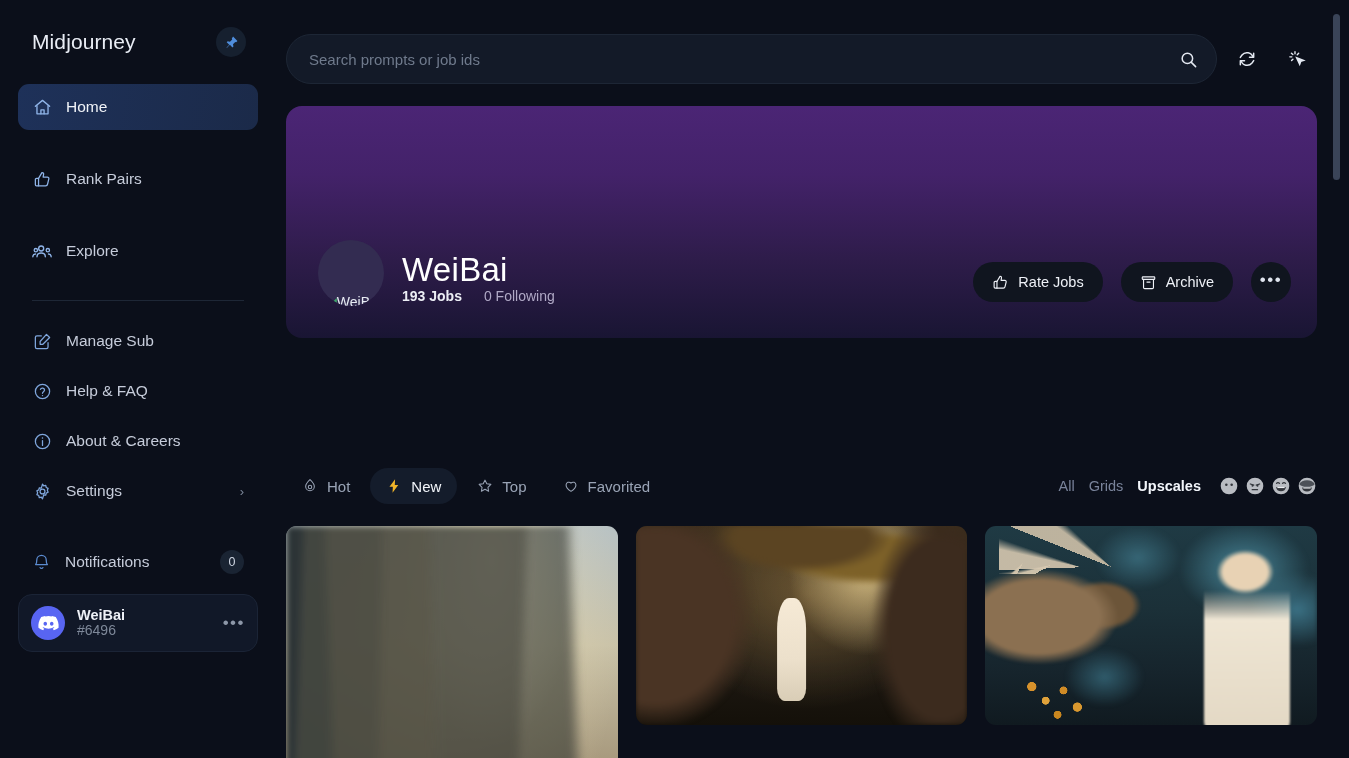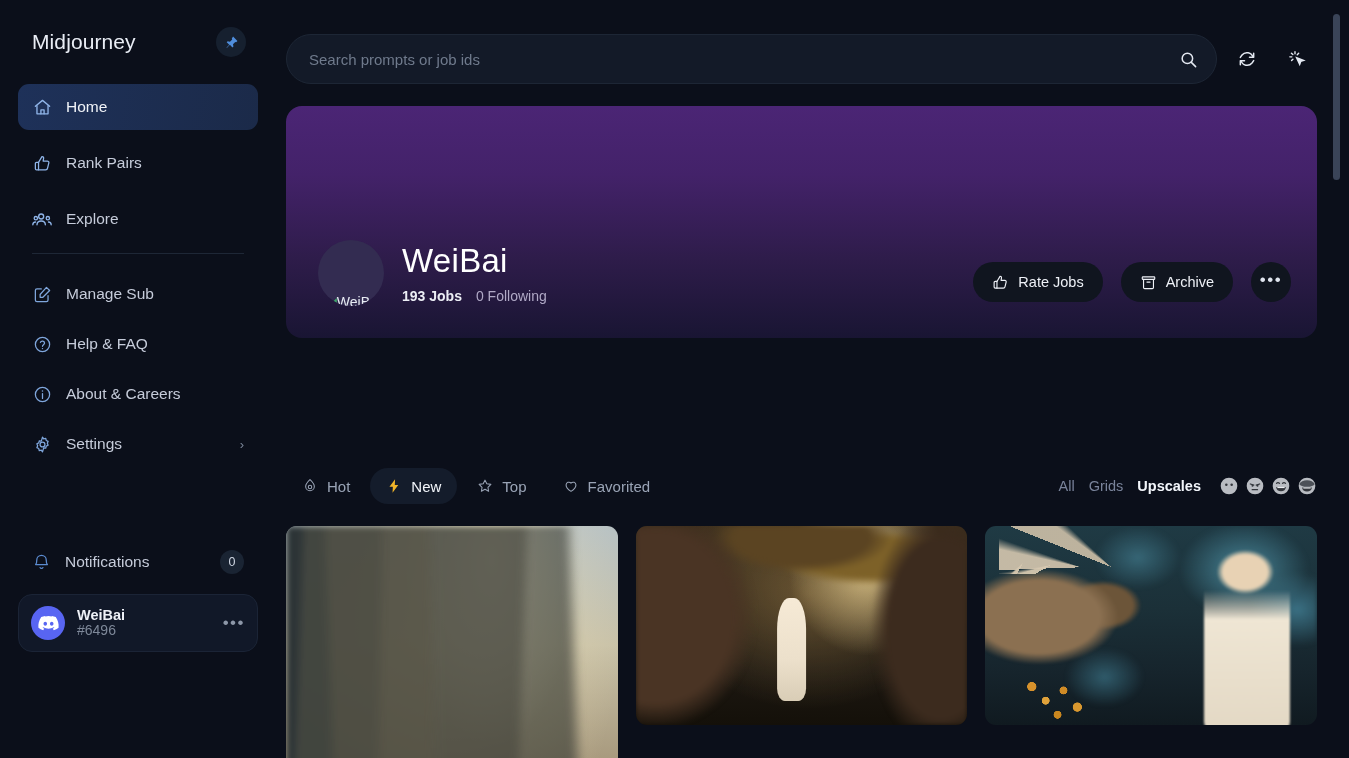--- a/index.html
+++ b/index.html
@@ -27,21 +27,21 @@
   }
   .pin-btn {
     width: 30px; height: 30px; border-radius: 50%;
     background: #16202f; display: flex; align-items: center; justify-content: center;
     cursor: pointer; border: none;
   }
   .nav-list { margin-top: 0; }
   .nav-item {
     display: flex; align-items: center; gap: 14px;
     height: 46px; padding: 0 14px; border-radius: 11px;
-    color: #c6ccda; font-size: 15.5px; cursor: pointer; margin-bottom: 10px;
+    color: #c6ccda; font-size: 15.5px; cursor: pointer; margin-bottom: 26px;
   }
   .nav-item .ic { width: 20px; height: 20px; flex: 0 0 20px; display:flex; align-items:center; justify-content:center; }
   .nav-item.active {
     background: linear-gradient(100deg,#1e3159 0%, #1b2a49 100%);
     color: #f0f3f8;
   }
   .nav-divider {
     height: 1px; background: #1e2736; margin: 11px 14px 16px 14px;
   }
   .nav-item.secondary { margin-bottom: 2px; height: 48px; }
@@ -112,21 +112,21 @@
     background: #332c51; flex: 0 0 66px; position: relative; overflow: hidden;
     display: block;
   }
   .avatar .broken {
     position: absolute; top: 18px; left: 8px; font-size: 14px; color: #e8ecf4;
     white-space: nowrap; font-family: "Liberation Sans", sans-serif; margin-top: 36px;
   }
   .avatar .broken .g { color: #3ea96a; }
   .profile-text { margin-left: 18px; margin-bottom: 2px; }
   .profile-name { font-size: 33px; color: #fff; font-weight: 400; letter-spacing: .3px; line-height: 1.1; }
-  .profile-stats { margin-top: 9px; font-size: 14px; display: flex; gap: 14px; align-items: baseline; }
+  .profile-stats { font-size: 14px; display: flex; gap: 22px; align-items: baseline; }
   .stat-jobs { color: #eceef5; font-weight: 700; }
   .stat-follow { color: #b0a9c6; }
   .banner-actions { margin-left: auto; display: flex; align-items: center; gap: 18px; margin-bottom: 4px; }
   .pill {
     height: 40px; border-radius: 20px; background: #10151f;
     color: #eef1f7; font-size: 14.5px; display: flex; align-items: center;
     gap: 9px; padding: 0 19px; cursor: pointer; border: none; font-family: inherit;
   }
   .round-btn {
     width: 40px; height: 40px; border-radius: 50%; background: #10151f;

